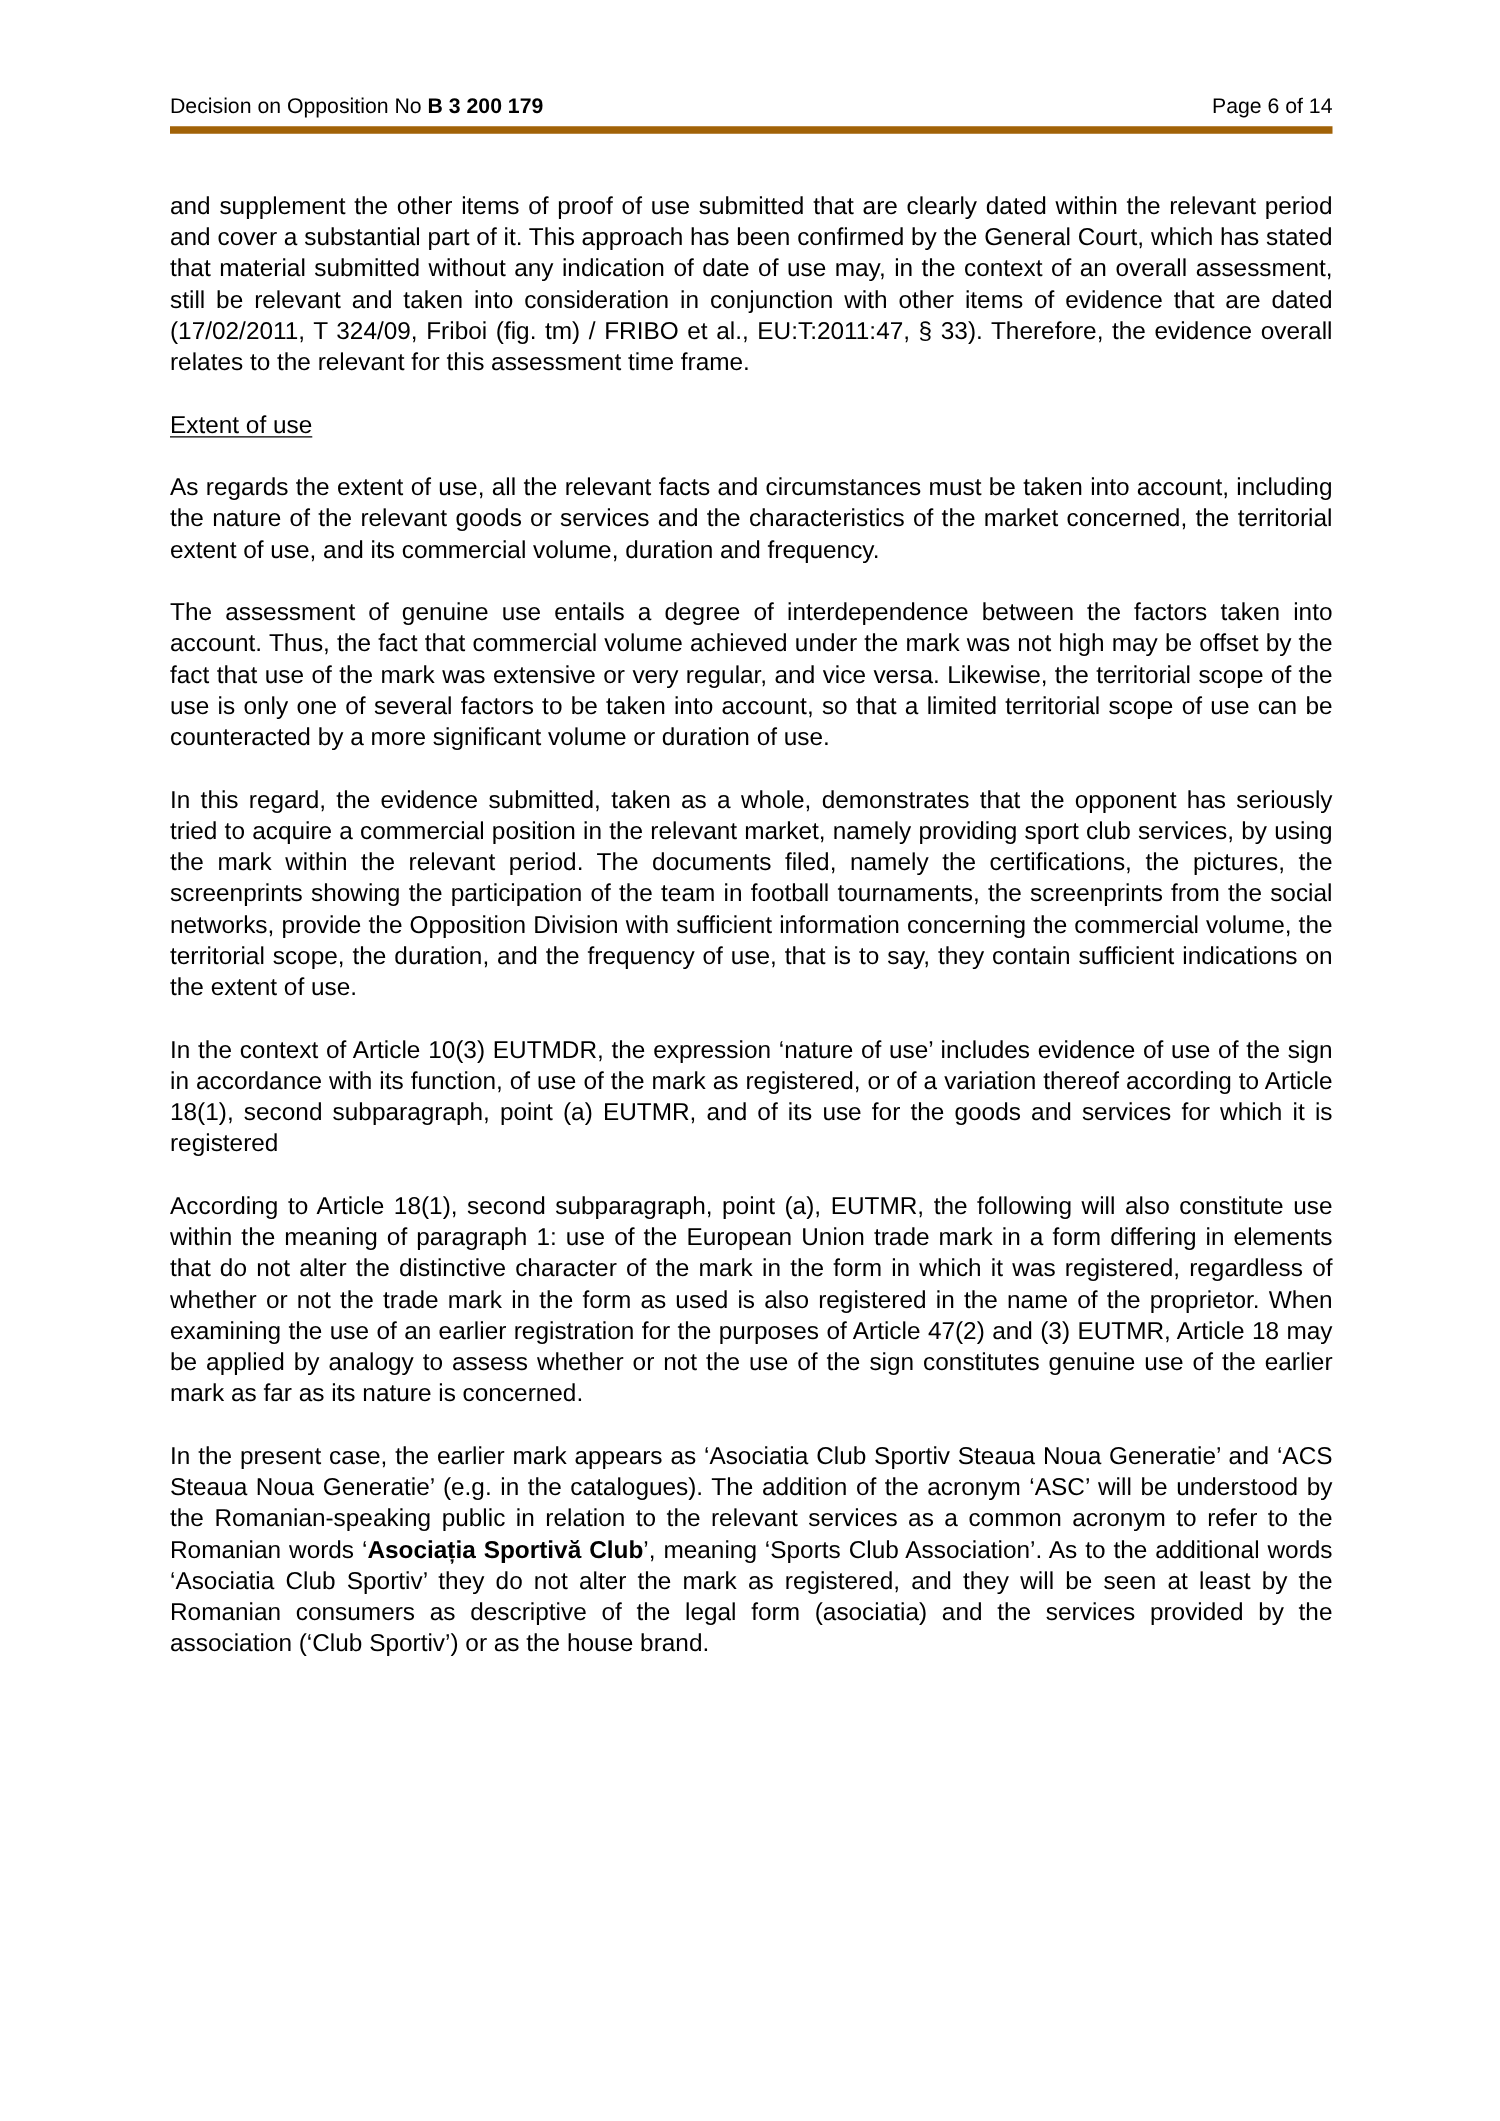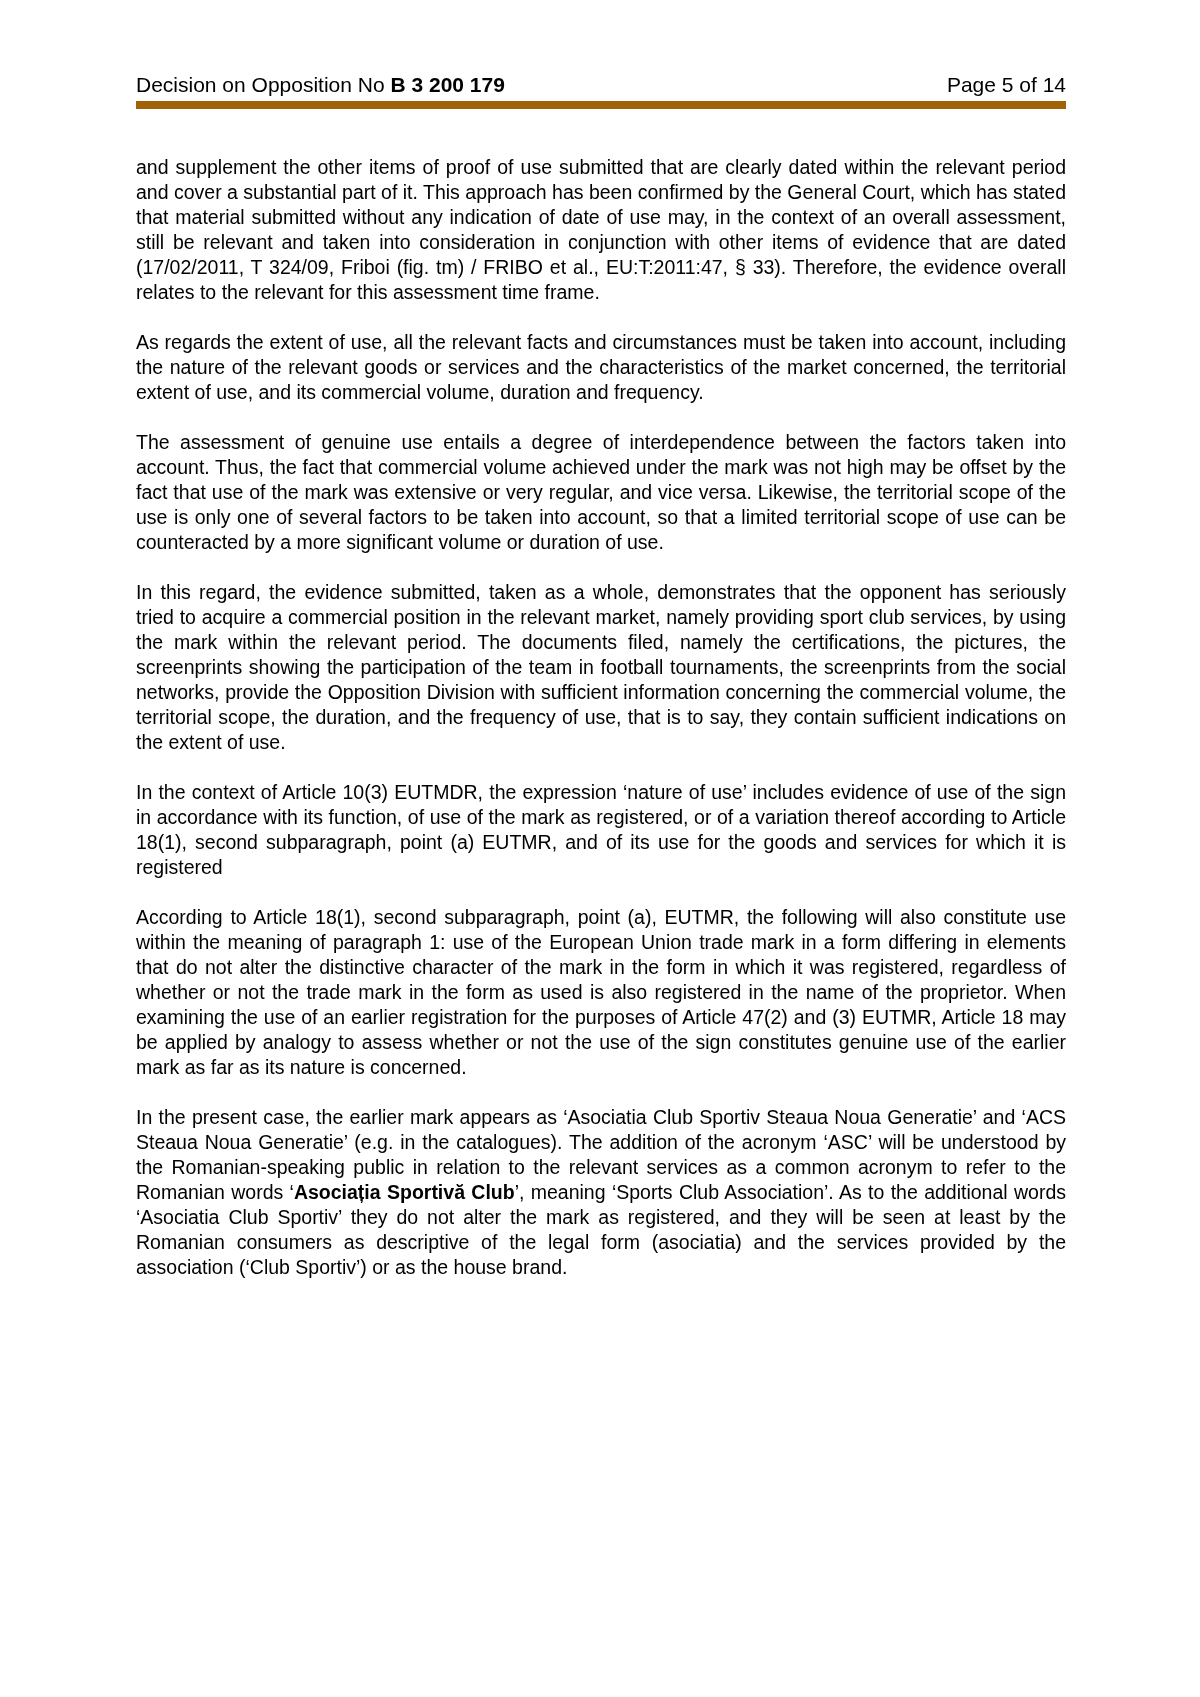--- a/index.html
+++ b/index.html
@@ -19,23 +19,23 @@
     width: 1200px;
     height: 1697px;
     padding: 73px 134px 0 136px;
     background: #ffffff;
     overflow: hidden;
   }
   .doc-header {
     display: flex;
     justify-content: space-between;
     align-items: baseline;
-    font-size: 21px;
+    font-size: 17px;
     line-height: 23px;
-    border-bottom: 8px solid #a16207;
+    border-bottom: 6px solid #a16207;
     padding-bottom: 5px;
     margin-bottom: 46px;
   }
   .doc-header .case-number {
     font-weight: 700;
   }
   .doc-body {
     font-size: 19.5px;
     line-height: 25px;
   }
@@ -52,25 +52,26 @@
     font-weight: 700;
   }
 </style>
 </head>
 <body>
 
 <div class="page">
 
   <header class="doc-header">
     <div class="header-left"><span>Decision on Opposition No </span><span class="case-number">B 3 200 179</span></div>
-    <div class="header-right">Page 5 of 14</div>
+    <div class="header-right">Page 6 of 14</div>
   </header>
 
   <main class="doc-body" id="doc-body">
       <p class="para"><span>and supplement the other items of proof of use submitted that are clearly dated within the relevant period and cover a substantial part of it. This approach has been confirmed by the General Court, which has stated that material submitted without any indication of date of use may, in the context of an overall assessment, still be relevant and taken into consideration in conjunction with other items of evidence that are dated (17/02/2011, T 324/09, Friboi (fig. tm) / FRIBO et al., EU:T:2011:47, § 33). Therefore, the evidence overall relates to the relevant for this assessment time frame.</span></p>
+      <p class="heading"><span>Extent of use</span></p>
       <p class="para"><span>As regards the extent of use, all the relevant facts and circumstances must be taken into account, including the nature of the relevant goods or services and the characteristics of the market concerned, the territorial extent of use, and its commercial volume, duration and frequency.</span></p>
       <p class="para"><span>The assessment of genuine use entails a degree of interdependence between the factors taken into account. Thus, the fact that commercial volume achieved under the mark was not high may be offset by the fact that use of the mark was extensive or very regular, and vice versa. Likewise, the territorial scope of the use is only one of several factors to be taken into account, so that a limited territorial scope of use can be counteracted by a more significant volume or duration of use.</span></p>
       <p class="para"><span>In this regard, the evidence submitted, taken as a whole, demonstrates that the opponent has seriously tried to acquire a commercial position in the relevant market, namely providing sport club services, by using the mark within the relevant period. The documents filed, namely the certifications, the pictures, the screenprints showing the participation of the team in football tournaments, the screenprints from the social networks, provide the Opposition Division with sufficient information concerning the commercial volume, the territorial scope, the duration, and the frequency of use, that is to say, they contain sufficient indications on the extent of use.</span></p>
       <p class="para"><span>In the context of Article 10(3) EUTMDR, the expression ‘nature of use’ includes evidence of use of the sign in accordance with its function, of use of the mark as registered, or of a variation thereof according to Article 18(1), second subparagraph, point (a) EUTMR, and of its use for the goods and services for which it is registered</span></p>
       <p class="para"><span>According to Article 18(1), second subparagraph, point (a), EUTMR, the following will also constitute use within the meaning of paragraph 1: use of the European Union trade mark in a form differing in elements that do not alter the distinctive character of the mark in the form in which it was registered, regardless of whether or not the trade mark in the form as used is also registered in the name of the proprietor. When examining the use of an earlier registration for the purposes of Article 47(2) and (3) EUTMR, Article 18 may be applied by analogy to assess whether or not the use of the sign constitutes genuine use of the earlier mark as far as its nature is concerned.</span></p>
       <p class="para"><span>In the present case, the earlier mark appears as ‘Asociatia Club Sportiv Steaua Noua Generatie’ and ‘ACS Steaua Noua Generatie’ (e.g. in the catalogues). The addition of the acronym ‘ASC’ will be understood by the Romanian-speaking public in relation to the relevant services as a common acronym to refer to the Romanian words ‘</span><strong>Asociația Sportivă Club</strong><span>’, meaning ‘Sports Club Association’. As to the additional words ‘Asociatia Club Sportiv’ they do not alter the mark as registered, and they will be seen at least by the Romanian consumers as descriptive of the legal form (asociatia) and the services provided by the association (‘Club Sportiv’) or as the house brand.</span></p>
     </main>
 
 </div>
 

